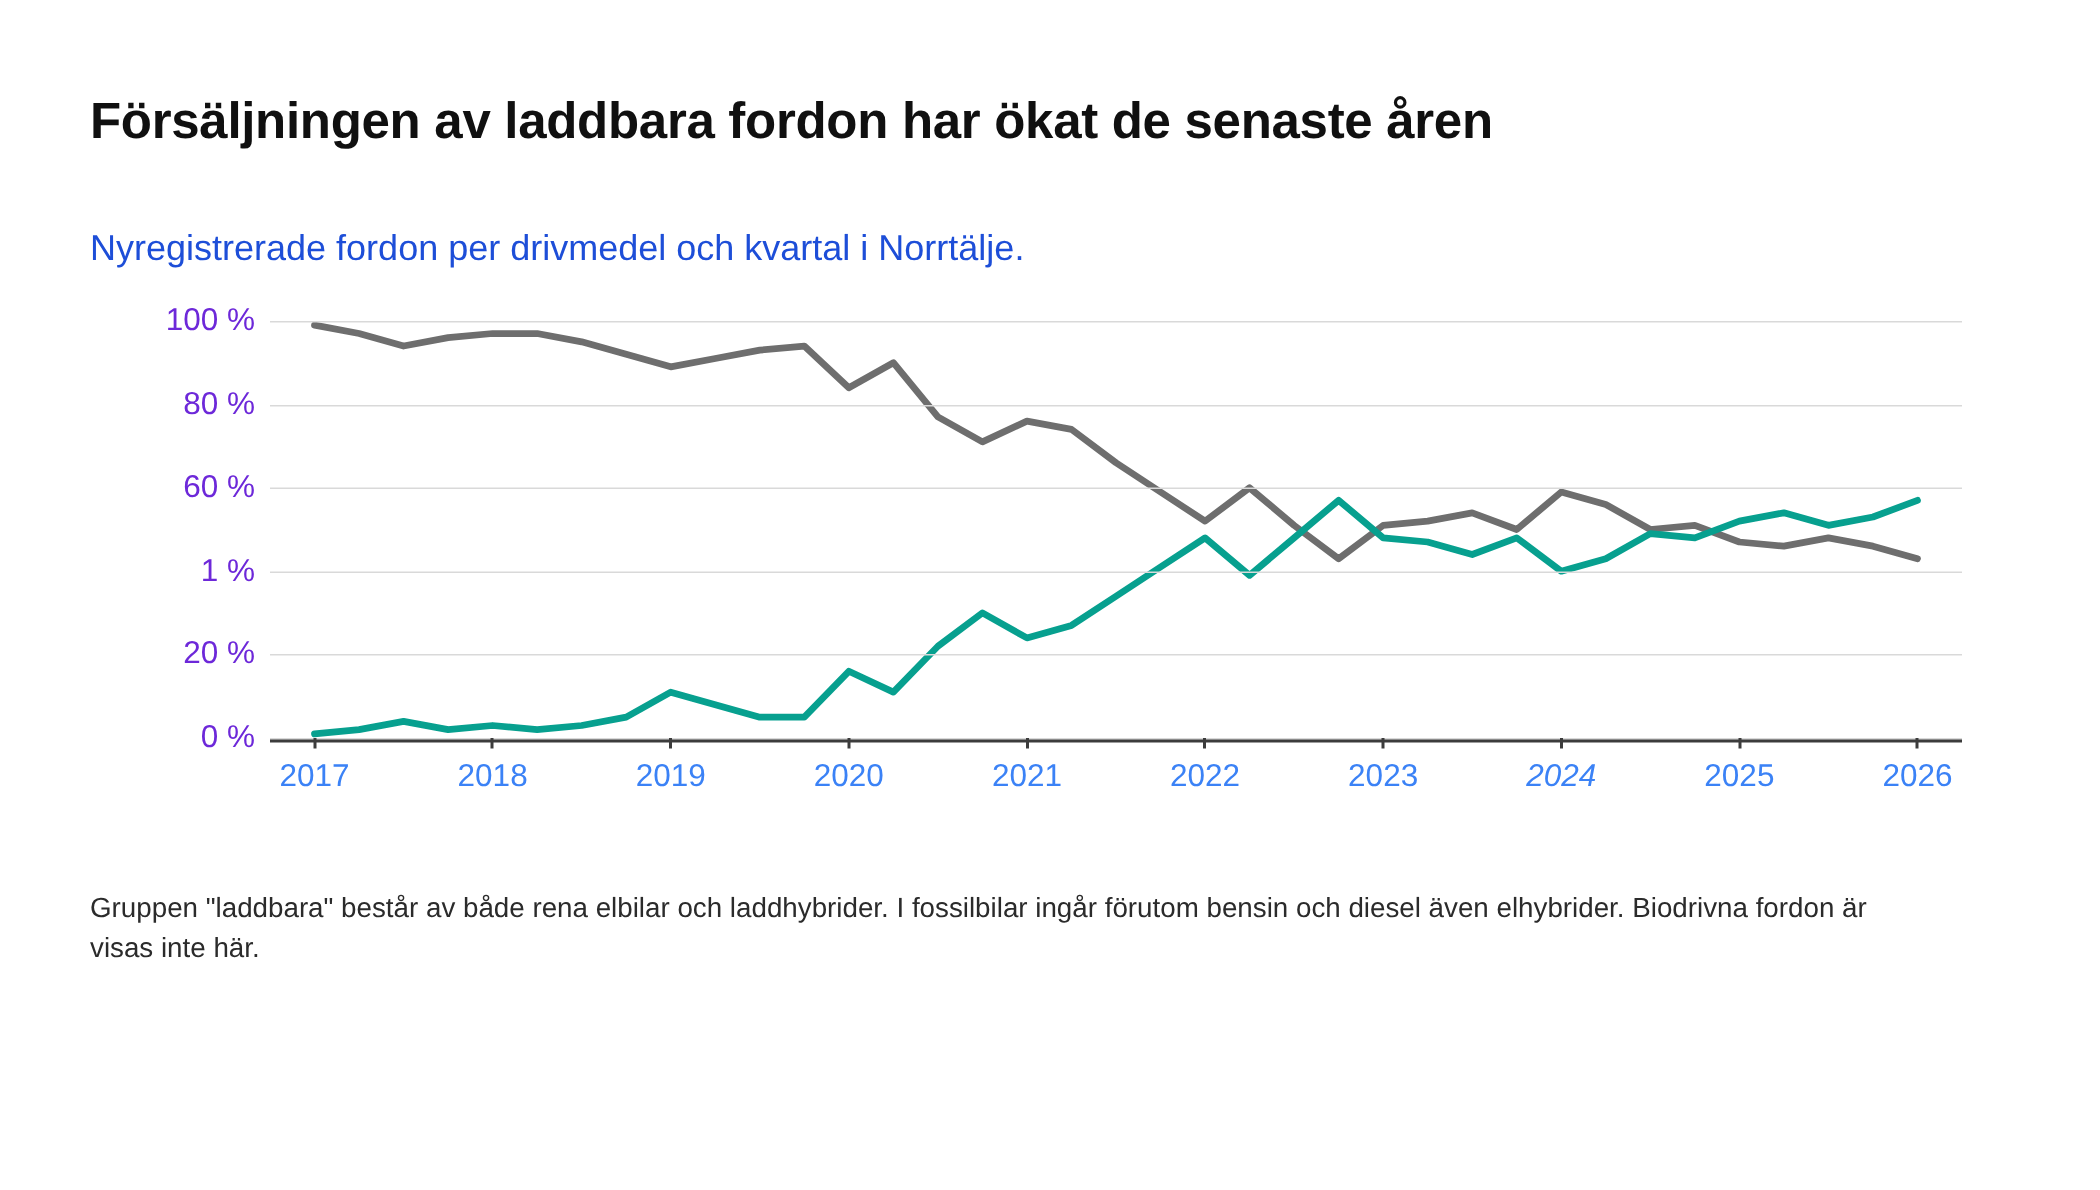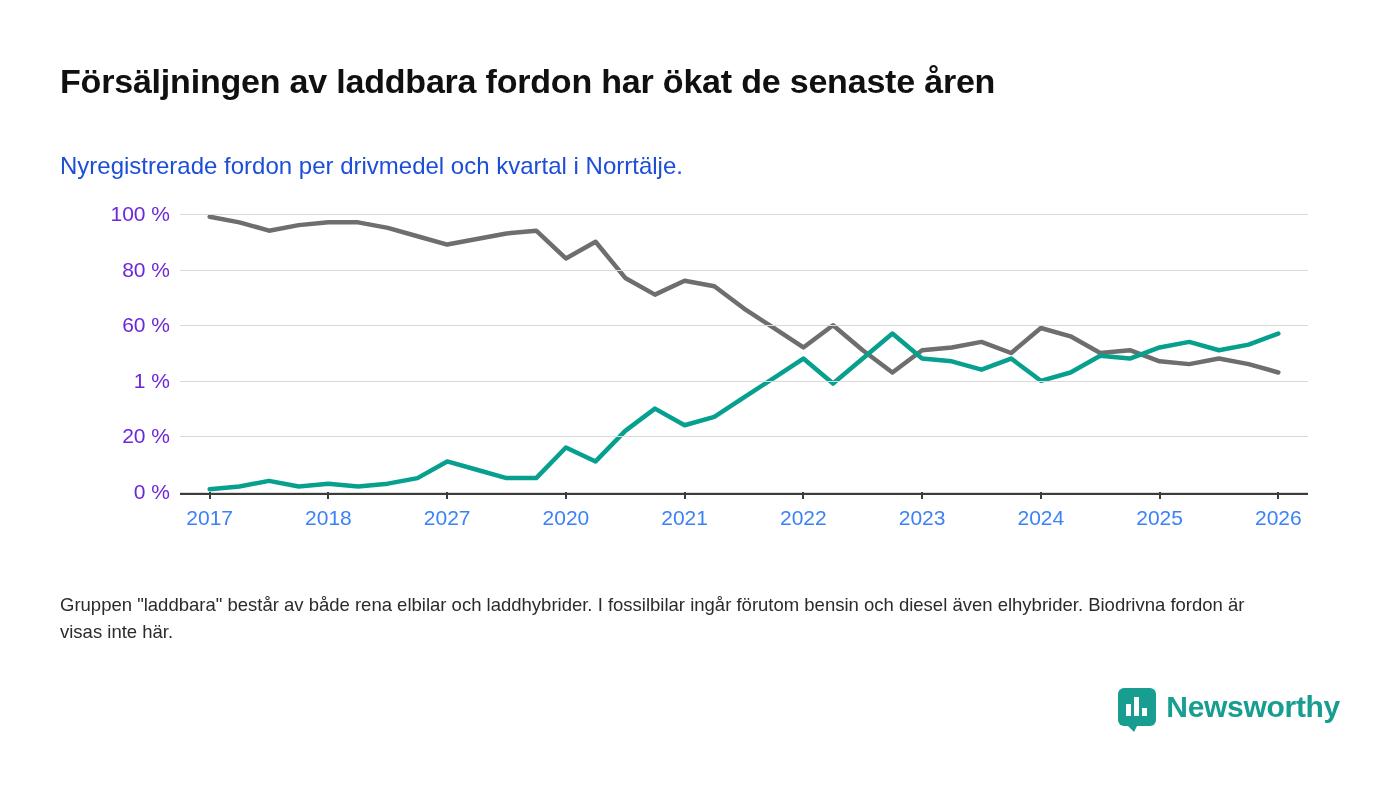--- a/index.html
+++ b/index.html
@@ -195,44 +195,36 @@
         <div class="gridline" style="top: 111.2px;"></div>
         <div class="ytick" style="top: 111.2px;">60 %</div>
         <div class="gridline" style="top: 55.6px;"></div>
         <div class="ytick" style="top: 55.6px;">80 %</div>
         <div class="gridline" style="top: 0px;"></div>
         <div class="ytick" style="top: 0px;">100 %</div>
         <div class="xtick" style="left: 29.6842px;">2017</div>
         <div class="tickmark" style="left: 29.6842px;"></div>
         <div class="xtick" style="left: 148.421px;">2018</div>
         <div class="tickmark" style="left: 148.421px;"></div>
-        <div class="xtick" style="left: 267.158px;">2027</div>
+        <div class="xtick" style="left: 267.158px;">2019</div>
         <div class="tickmark" style="left: 267.158px;"></div>
         <div class="xtick" style="left: 385.895px; text-align: right;">2020</div>
         <div class="tickmark" style="left: 385.895px;"></div>
         <div class="xtick" style="left: 504.632px;">2021</div>
         <div class="tickmark" style="left: 504.632px;"></div>
         <div class="xtick" style="left: 623.368px;">2022</div>
         <div class="tickmark" style="left: 623.368px;"></div>
         <div class="xtick" style="left: 742.105px;">2023</div>
         <div class="tickmark" style="left: 742.105px;"></div>
-        <div class="xtick" style="left: 860.842px;">2024</div>
+        <div class="xtick" style="left: 860.842px; font-style: italic;">2024</div>
         <div class="tickmark" style="left: 860.842px;"></div>
         <div class="xtick" style="left: 979.579px;">2025</div>
         <div class="tickmark" style="left: 979.579px;"></div>
         <div class="xtick" style="left: 1098.32px;">2026</div>
         <div class="tickmark" style="left: 1098.32px;"></div>
       </div>
 
   </div>
 
   <div class="footnote">Gruppen "laddbara" består av både rena elbilar och laddhybrider. I fossilbilar ingår förutom bensin och diesel även elhybrider. Biodrivna fordon är visas inte här.</div>
 
-  <div class="brand">
-    <div class="brand-mark">
-      <div class="bar" style="left:8px; height:12px;"></div>
-      <div class="bar" style="left:16px; height:19px;"></div>
-      <div class="bar" style="left:24px; height:8px;"></div>
-    </div>
-    <div class="brand-name">Newsworthy</div>
-  </div>
 
 </div>
 
 </body></html>

